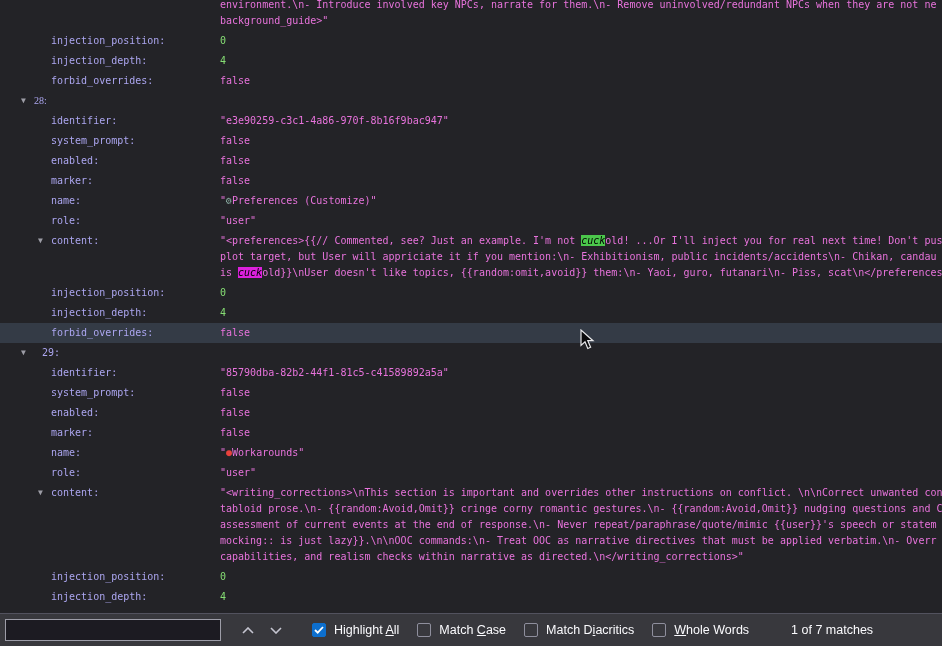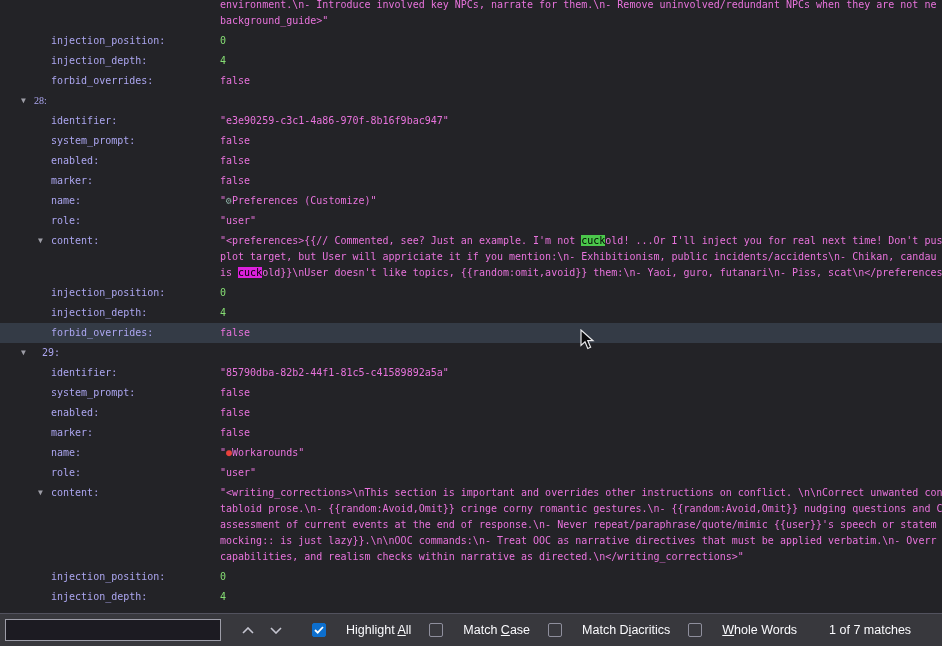--- a/index.html
+++ b/index.html
@@ -13,46 +13,46 @@
   .row{position:relative;height:20px;line-height:20px;white-space:pre;}
   .row.selected{background:var(--sel-bg,#343b46);}
   .twisty{position:absolute;top:0;font-size:8px;color:var(--twisty,#9d9da6);}
   .key{position:absolute;top:0;color:var(--key,#aca6f0);}
   .val{position:absolute;left:220px;right:0;top:0;overflow:hidden;white-space:pre;}
   .val.string,.val.bool,.vline.string{color:var(--string,#e873dc);}
   .val.number{color:var(--number,#86de74);}
   .multi{height:auto;line-height:16px;padding:2px 0;}
   .multi .twisty,.multi .key{top:2px;}
   .vline{margin-left:220px;height:16px;overflow:hidden;white-space:pre;}
-  .find-match{background:var(--match-all-bg,#dd21dd);color:#000;}
+  .find-match{background:var(--match-all-bg,#dd21dd);color:#000;font-style:italic;}
   .find-match.current{background:var(--match-current-bg,#4bc74b);color:#000;}
   .glyph-red-dot{color:#e8413c;}
   .glyph-gear{color:#8fb3a8;}
 
   #findbar{
     position:absolute;left:0;right:0;bottom:0;height:32px;
     background:var(--bar-bg,#38383d);border-top:1px solid var(--bar-border,#52525e);
     display:flex;align-items:center;
     font-family:"Liberation Sans",sans-serif;font-size:12.5px;color:var(--text,#fbfbfe);
   }
   #find-input{
     margin-left:5px;width:200px;height:20px;line-height:20px;
     border:1px solid var(--input-border,#9d9da8);background:var(--input-bg,#1c1b22);
     padding:0 7px;color:var(--text,#fbfbfe);overflow:hidden;white-space:pre;
   }
   .chev{width:28px;height:24px;background:transparent;border:none;padding:0;
     display:flex;align-items:center;justify-content:center;cursor:default;}
   .chev:first-of-type{margin-left:13px;}
   #find-options{display:flex;align-items:center;margin-left:20px;}
-  .opt{display:flex;align-items:center;margin-left:18px;gap:20px;}
+  .opt{display:flex;align-items:center;margin-left:18px;gap:8px;}
   .opt:first-child{margin-left:2px;}
   .box{width:14px;height:14px;box-sizing:border-box;border-radius:2px;
     border:1px solid #8f8f9d;display:flex;align-items:center;justify-content:center;flex:none;}
   .box.checked{background:var(--accent,#0d6fce);border-color:var(--accent,#0d6fce);}
-  #match-count{margin-left:32px;}
+  #match-count{margin-left:42px;}
   #mouse-cursor{position:absolute;left:580px;top:329px;pointer-events:none;}
 </style>
 </head>
 <body>
 
 <div id="viewer">
   <div id="tree">
       <div class="row cont multi"><div class="vline string">environment.\n- Introduce involved key NPCs, narrate for them.\n- Remove uninvolved/redundant NPCs when they are not ne</div><div class="vline string">background_guide&gt;"</div></div>
       <div class="row kv"><span class="key" style="left: 51px;">injection_position:</span><span class="val number">0</span></div>
       <div class="row kv"><span class="key" style="left: 51px;">injection_depth:</span><span class="val number">4</span></div>

